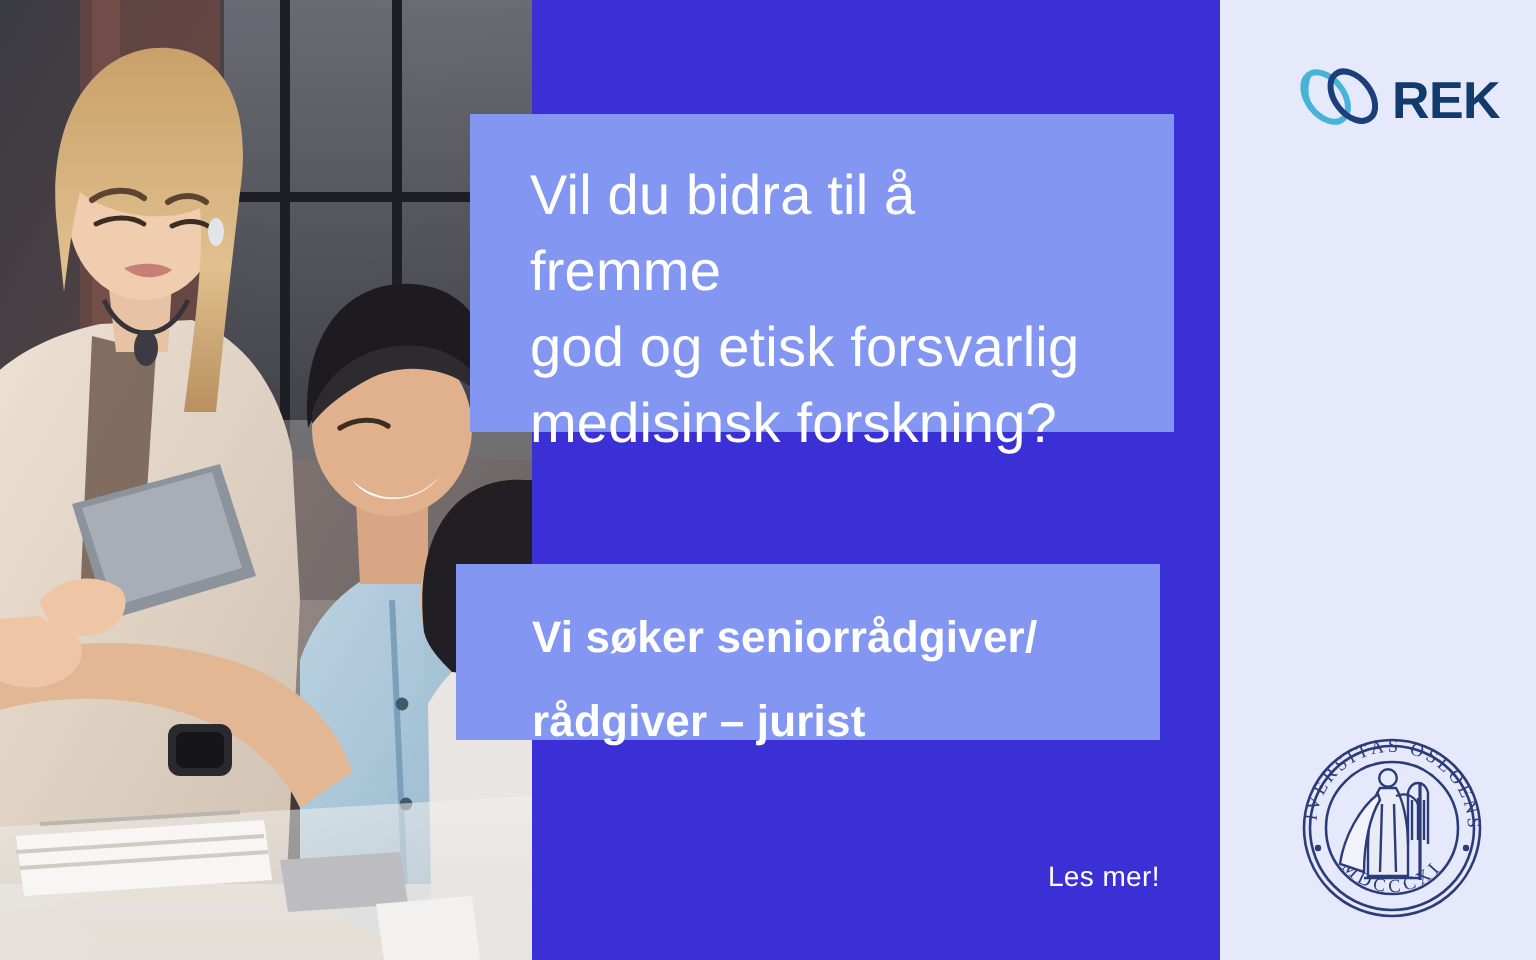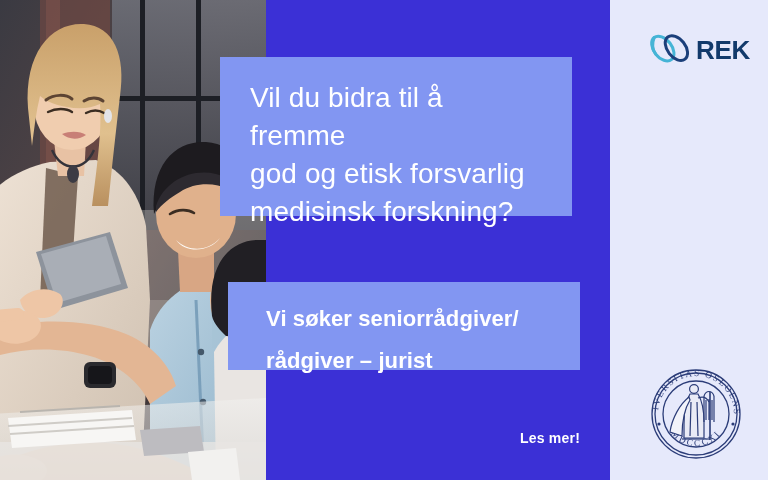--- a/index.html
+++ b/index.html
@@ -50,21 +50,21 @@
   }
   .photo svg { display: block; }
 
   
   .card {
     position: absolute;
     background: #8296f2;
     box-sizing: border-box;
   }
   .card-headline {
-    left: 220px;
+    left: 235px;
     top: 57px;
     width: 352px;
     height: 159px;
     padding: 22px 26px 0 30px;
   }
   .card-role {
     left: 228px;
     top: 282px;
     width: 352px;
     height: 88px;
@@ -89,21 +89,21 @@
 
   
   .cta {
     position: absolute;
     left: 380px;
     top: 430px;
     width: 200px;
     text-align: right;
     color: #ffffff;
     font-size: 14px;
-    font-weight: bold;
+    font-weight: normal;
     letter-spacing: 0.2px;
     cursor: pointer;
   }
 
   
   .rek-logo {
     position: absolute;
     left: 648px;
     top: 26px;
     width: 100px;

